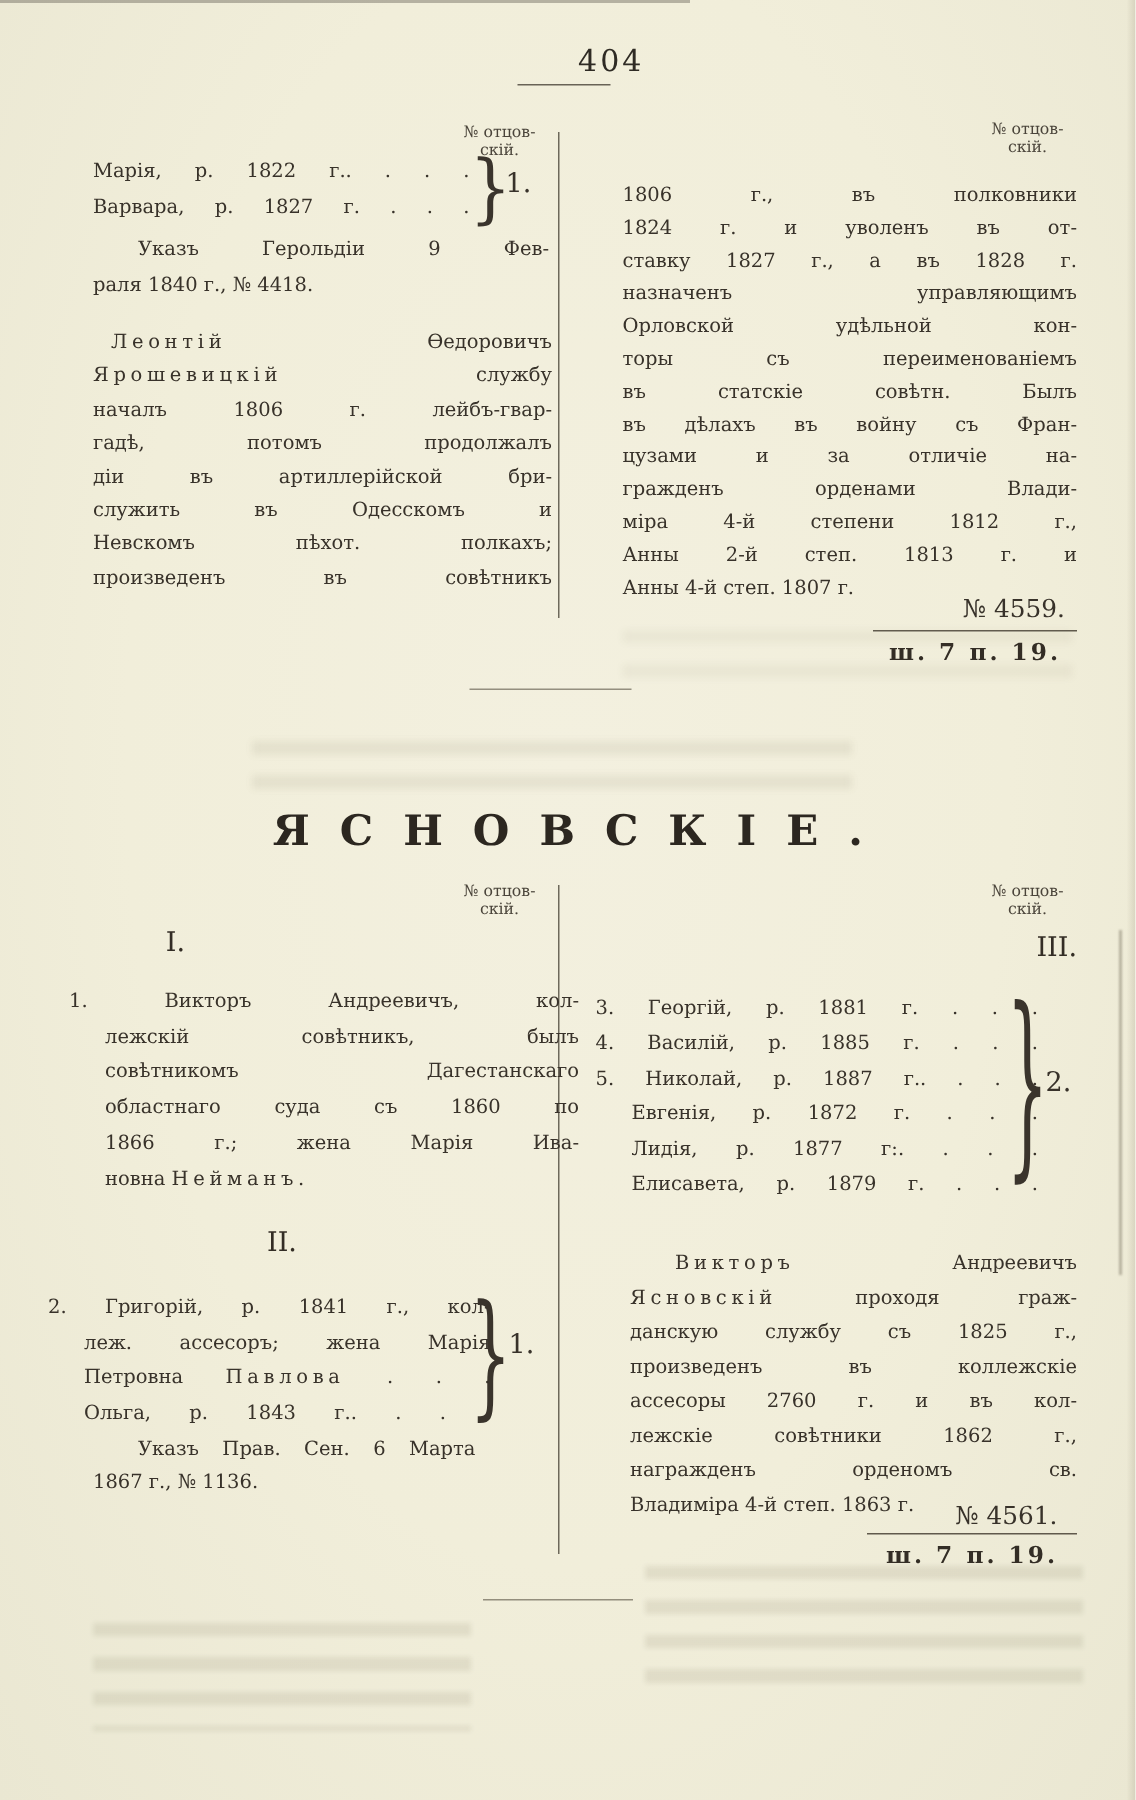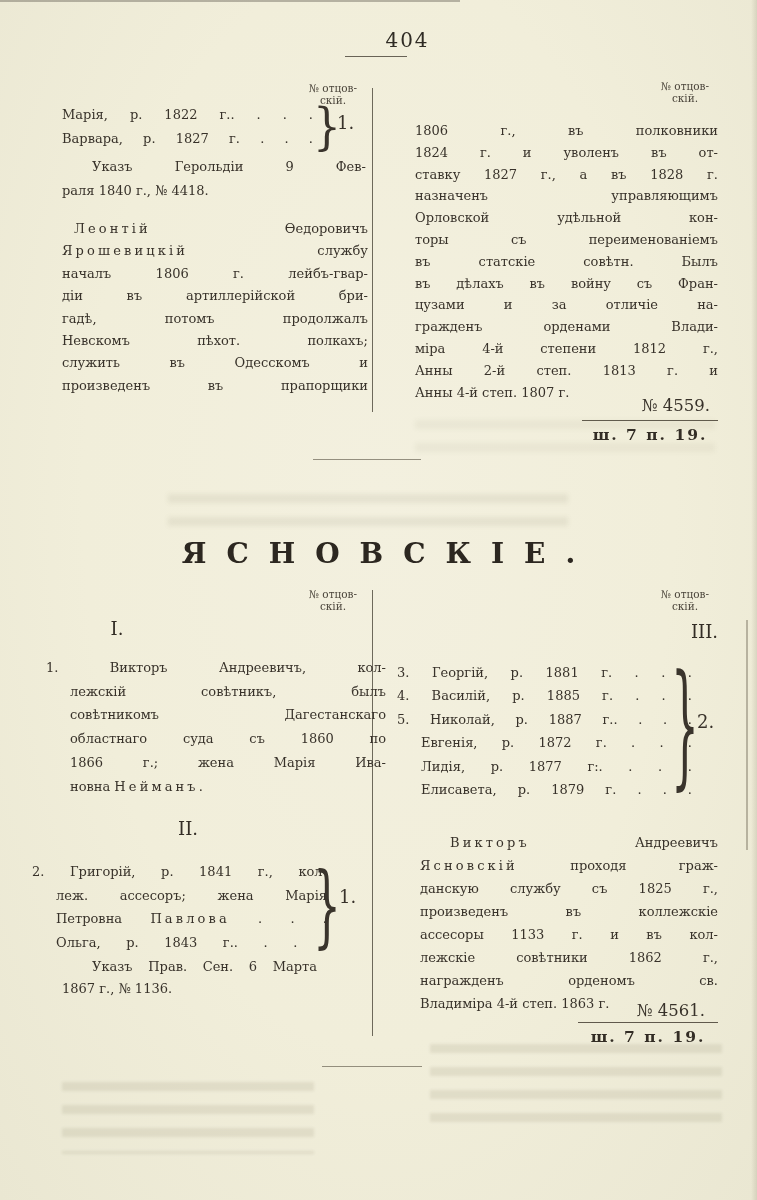--- a/index.html
+++ b/index.html
@@ -103,25 +103,25 @@
 <span class="abs brace" id="br1">}</span>
 <div class="abs fno" id="fn1">1.</div>
 <div class="abs body-text" id="ukaz1">
     <div class="tl ind"><span>Указъ Герольдіи 9 Фев-</span></div>
     <div class="tl nj"><span>раля 1840 г., № 4418.</span></div>
   </div>
 <div class="abs body-text" id="bio-left">
     <div class="tl ind2"><span class="sprd">Леонтій</span><span> Ѳедоровичъ</span></div>
     <div class="tl"><span class="sprd">Ярошевицкій</span><span> службу</span></div>
     <div class="tl"><span>началъ 1806 г. лейбъ-гвар-</span></div>
+    <div class="tl"><span>гадѣ, потомъ продолжалъ</span></div>
     <div class="tl"><span>діи въ артиллерійской бри-</span></div>
-    <div class="tl"><span>гадѣ, потомъ продолжалъ</span></div>
+    <div class="tl"><span>служить въ Одесскомъ и</span></div>
     <div class="tl"><span>Невскомъ пѣхот. полкахъ;</span></div>
-    <div class="tl"><span>служить въ Одесскомъ и</span></div>
-    <div class="tl"><span>произведенъ въ прапорщики</span></div>
+    <div class="tl"><span>произведенъ въ совѣтникъ</span></div>
   </div>
 
 <div class="abs body-text" id="bio-right-top">
     <div class="tl"><span>1806 г., въ полковники</span></div>
     <div class="tl"><span>1824 г. и уволенъ въ от-</span></div>
     <div class="tl"><span>ставку 1827 г., а въ 1828 г.</span></div>
     <div class="tl"><span>назначенъ управляющимъ</span></div>
     <div class="tl"><span>Орловской удѣльной кон-</span></div>
     <div class="tl"><span>торы съ переименованіемъ</span></div>
     <div class="tl"><span>въ статскіе совѣтн. Былъ</span></div>
@@ -181,21 +181,21 @@
     <div class="tl"><span>Лидія, р. 1877 г:. . . .</span></div>
     <div class="tl"><span>Елисавета, р. 1879 г. . . .</span></div>
   </div>
 <span class="abs brace" id="br3">}</span>
 <div class="abs fno" id="fn3">2.</div>
 <div class="abs body-text" id="bio-viktor">
     <div class="tl ind"><span class="sprd">Викторъ</span><span> Андреевичъ</span></div>
     <div class="tl"><span class="sprd">Ясновскій</span><span> проходя граж-</span></div>
     <div class="tl"><span>данскую службу съ 1825 г.,</span></div>
     <div class="tl"><span>произведенъ въ коллежскіе</span></div>
-    <div class="tl"><span>ассесоры 1133 г. и въ кол-</span></div>
+    <div class="tl"><span>ассесоры 2760 г. и въ кол-</span></div>
     <div class="tl"><span>лежскіе совѣтники 1862 г.,</span></div>
     <div class="tl"><span>награжденъ орденомъ св.</span></div>
     <div class="tl nj"><span>Владиміра 4-й степ. 1863 г.</span></div>
   </div>
 <div class="abs caseno" id="ref2">№ 4561.</div>
 <div class="abs shelf" id="sig2">ш. 7 п. 19.</div>
 
 <div class="abs hdiv" id="mr2"></div>
 
 <div class="abs ghost" id="g1"></div>

